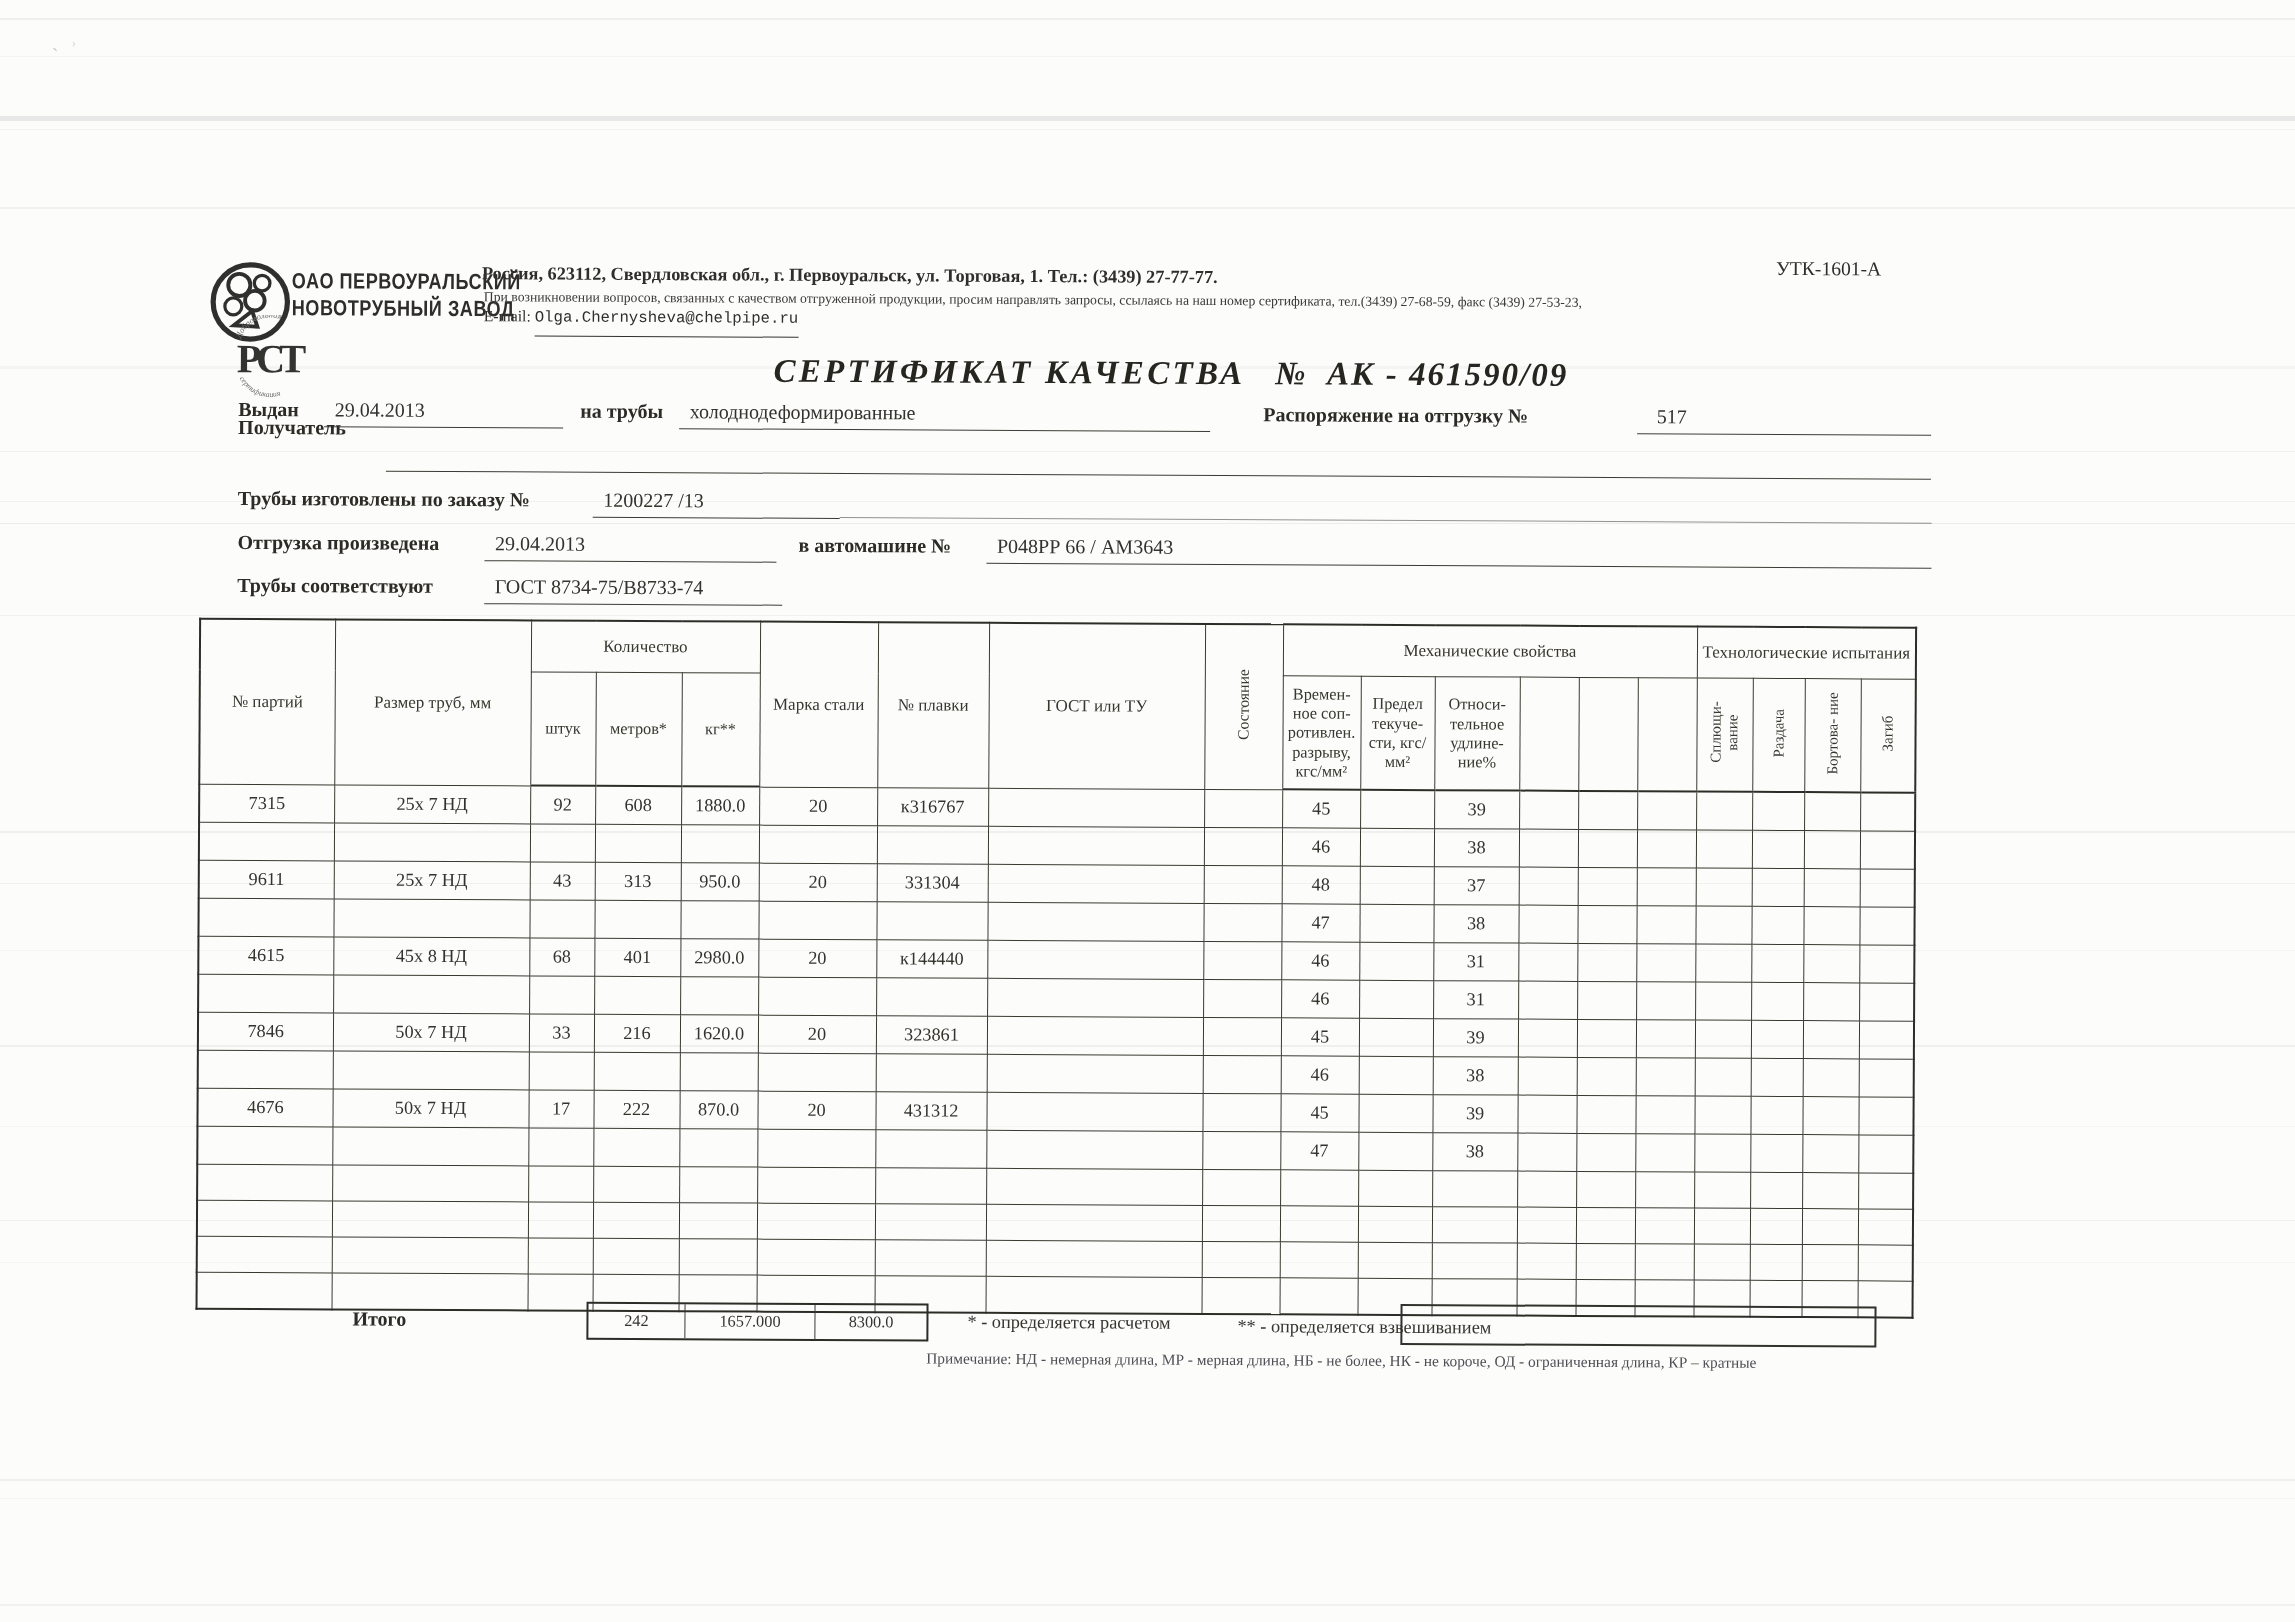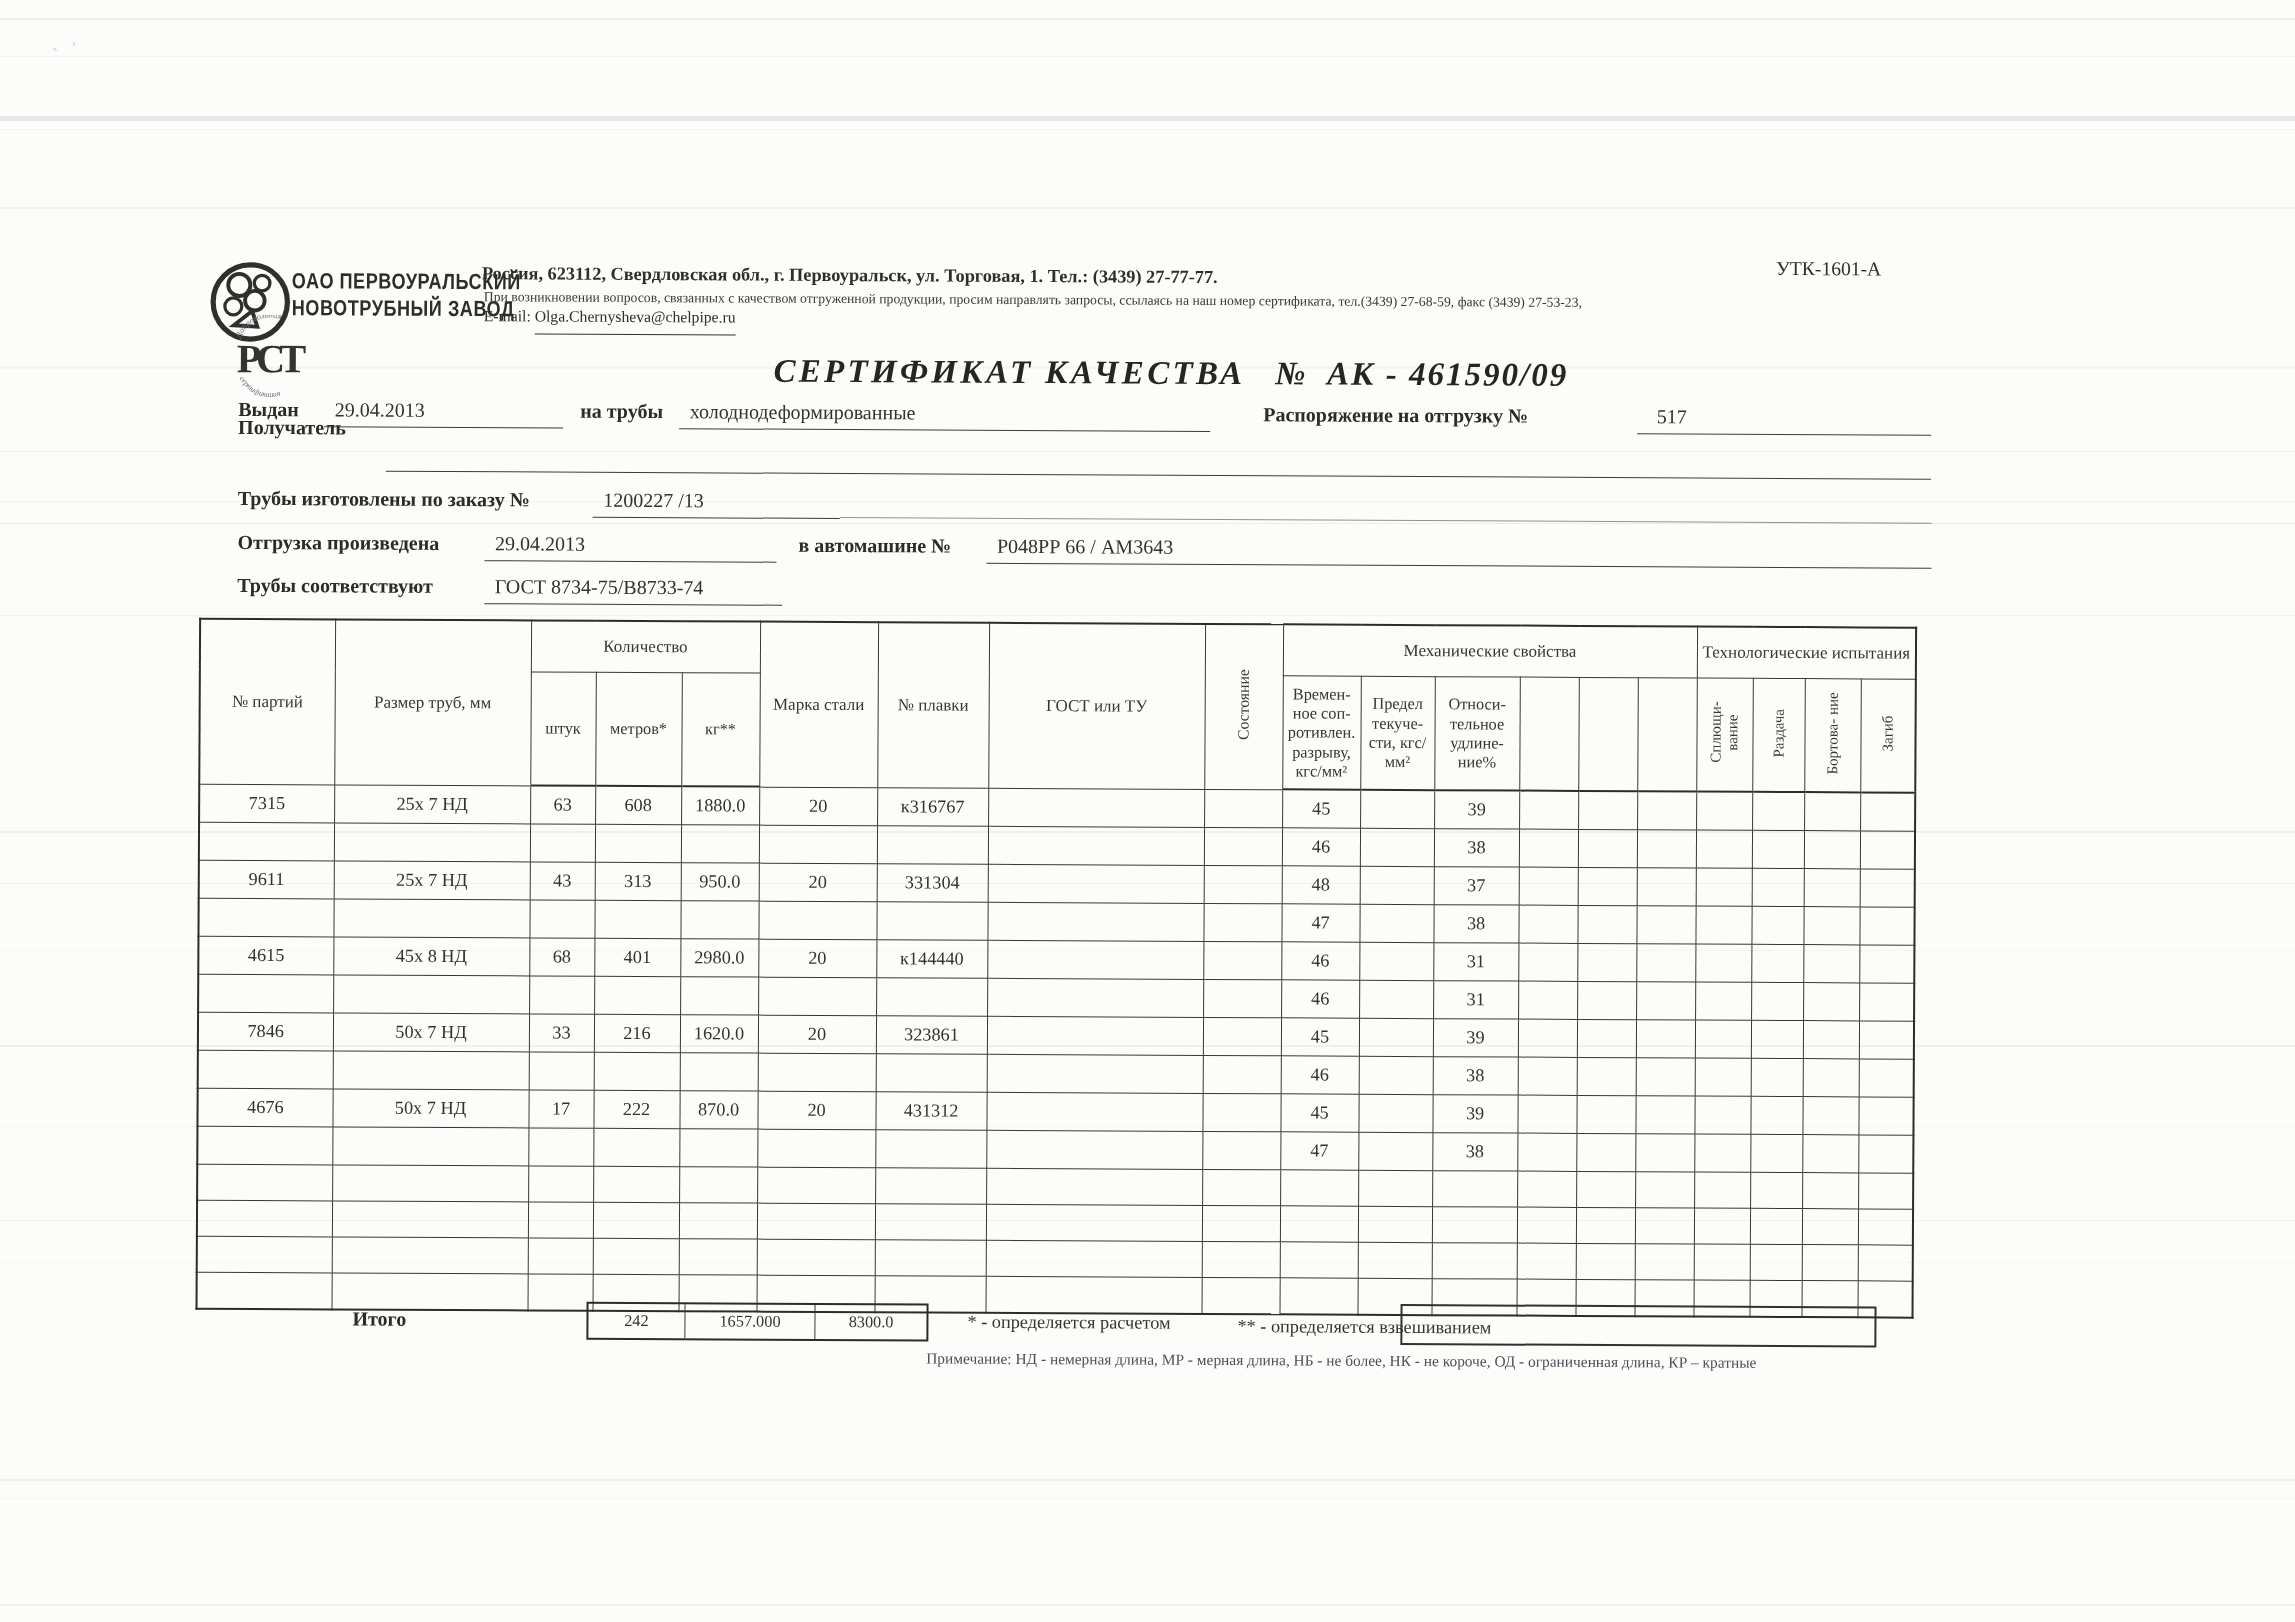--- a/index.html
+++ b/index.html
@@ -13,21 +13,21 @@
     transform:rotate(0.3deg);transform-origin:262px 262px;}
   .abs{position:absolute;}
 
   
   .company{font-family:"Liberation Sans",sans-serif;font-weight:bold;
     font-size:22px;line-height:27px;color:#2e2d2b;
     transform:scaleX(.82);transform-origin:left top;letter-spacing:0.7px;white-space:nowrap;}
   .addr1{font-size:18.3px;font-weight:bold;color:#2f2e2a;white-space:nowrap;}
   .addr2{font-size:13.7px;color:#3b3a36;white-space:nowrap;}
   .addr3{font-size:15.7px;color:#2f2e2a;white-space:nowrap;}
-  .addr3 .email{border-bottom:1.3px solid #33322e;padding-bottom:9px;}
+  .addr3 .email{border-bottom:1.3px solid #33322e;padding-bottom:9px;font-family:Liberation Mono, monospace;}
   .utk{font-size:19.6px;color:#2f2e2a;}
 
   .title{font-size:33px;font-weight:bold;font-style:italic;color:#26251f;
     white-space:nowrap;letter-spacing:3.3px;}
   .title .num-sign{margin-left:30px;}
   .title .num{margin-left:18.3px;letter-spacing:2px;}
 
   
   .flabel{font-size:20px;font-weight:bold;color:#2c2b26;white-space:nowrap;}
   .fvalue{font-size:20px;color:#33322c;white-space:nowrap;
@@ -198,21 +198,21 @@
         <th class="vert"><span>Сплющи- вание</span></th>
         <th class="vert"><span>Раздача</span></th>
         <th class="vert"><span>Бортова- ние</span></th>
         <th class="vert"><span>Загиб</span></th>
       </tr>
     </thead>
     <tbody>
         <tr>
           <td>7315</td>
           <td>25х 7 НД</td>
-          <td>63</td>
+          <td>92</td>
           <td>608</td>
           <td>1880.0</td>
           <td>20</td>
           <td>к316767</td>
           <td></td>
           <td></td>
           <td>45</td>
           <td></td>
           <td>39</td>
           <td></td>

